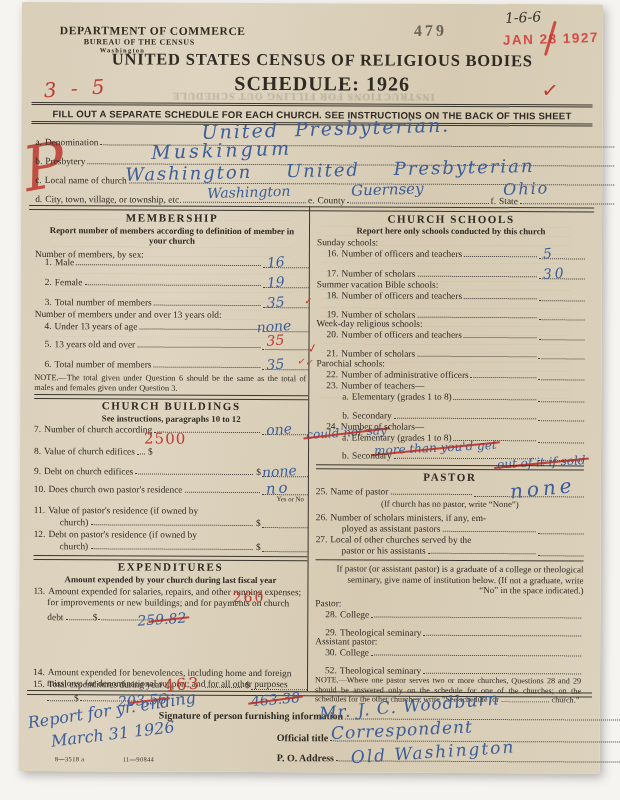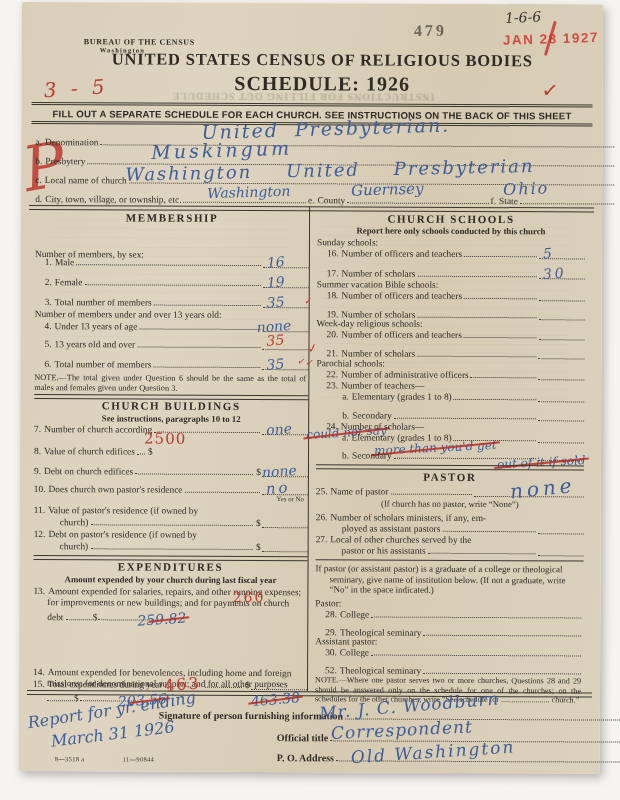--- a/index.html
+++ b/index.html
@@ -59,20 +59,21 @@
 </style>
 </head>
 <body>
 
 <div class="paper">
 
   <div class="abs ghostline" style="left:150px;top:88px;">INSTRUCTIONS FOR FILLING OUT SCHEDULE</div>
   <div class="abs ghostbars" style="left:300px;top:215px;width:250px;height:180px;"></div>
   <div class="abs ghostbars" style="left:30px;top:215px;width:240px;height:120px;"></div>
 
+  <div class="abs dept" style="left:38px;top:22px;">DEPARTMENT OF COMMERCE</div>
   <div class="abs bureau" style="left:62px;top:35px;">BUREAU OF THE CENSUS</div>
   <div class="abs wash" style="left:78px;top:44px;">Washington</div>
   <div class="abs serial" style="left:392px;top:18px;">479</div>
   <div class="abs hand" style="left:483px;top:6px;font-size:14px;color:#35312b;transform:rotate(-3deg);">1-6-6</div>
   <div class="abs title" style="left:30px;right:10px;top:47px;">UNITED STATES CENSUS OF RELIGIOUS BODIES</div>
   <div class="abs stamp-red" style="left:481px;top:27px;">JAN 28 1927</div>
   <div class="abs slash" style="left:527px;top:16px;"></div>
   <div class="abs sched" style="left:30px;right:10px;top:69px;">SCHEDULE: 1926</div>
   <div class="abs check" style="left:520px;top:74px;font-size:20px;transform:rotate(6deg);">✓</div>
   <div class="abs hand redink" style="left:22px;top:76px;font-size:20px;letter-spacing:4px;transform:rotate(-4deg);">3 - 5</div>
@@ -115,20 +116,21 @@
   <div class="abs hand" style="left:330px;top:179px;font-size:15px;transform:rotate(-2deg);">Guernsey</div>
   <div class="abs hand" style="left:482px;top:177px;font-size:16px;letter-spacing:2px;transform:rotate(-2deg);">Ohio</div>
 
   <div class="abs dblrule" style="left:8px;right:8px;top:203px;"></div>
   <div class="abs vdiv" style="left:288px;top:203px;height:485px;"></div>
   <div class="abs dblrule" style="left:8px;right:8px;top:688px;"></div>
 
   <div class="abs" style="left:14px;top:205px;width:274px;height:483px;">
 
     <div class="sect abs" style="top:4px;">MEMBERSHIP</div>
+    <div class="sub abs" style="top:18px;left:8px;right:8px;width:auto;">Report number of members according to definition of member in your church</div>
     <div class="grp abs" style="top:42px;">Number of members, by sex:</div>
 
     <div class="row abs" style="top:48px;height:12px;">
       <span class="qn ind1">1.</span>
       <span class="lbl">Male</span>
       <span class="leader"></span>
       <span class="ansbox">
           <i class="hand inbox">16</i>
         </span>
     </div>
@@ -387,21 +389,21 @@
       <span class="qn">27.</span>
       <span class="lbl">Local of other churches served by the</span>
     </div>
     <div class="row abs" style="top:335px;height:12px;">
       <span class="lbl ind2">pastor or his assistants</span>
       <span class="leader"></span>
       <span class="ansbox"></span>
     </div>
 
     <div class="rule abs" style="top:351px;left:0;right:0;"></div>
-    <div class="hang abs" style="top:355px;left:0;right:2px;font-size:9px;">If pastor (or assistant pastor) is a graduate of a college or theological seminary, give name of institution below.  (If not a graduate, write “No” in the space indicated.)</div>
+    <div class="hang abs" style="top:355px;left:0;right:2px;font-size:9px;text-align:right;">If pastor (or assistant pastor) is a graduate of a college or theological seminary, give name of institution below.  (If not a graduate, write “No” in the space indicated.)</div>
 
     <div class="grp abs" style="top:390px;">Pastor:</div>
     <div class="row abs" style="top:399px;height:12px;">
       <span class="qn ind1">28.</span>
       <span class="lbl">College</span>
       <span class="leader"></span>
     </div>
     <div class="row abs" style="top:417px;height:12px;">
       <span class="qn ind1">29.</span>
       <span class="lbl">Theological seminary</span>

